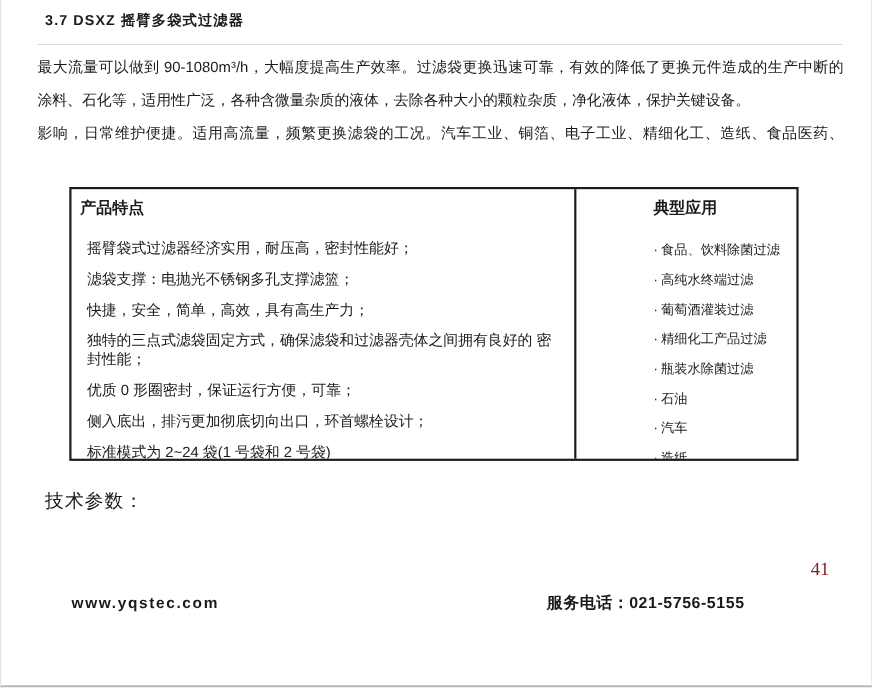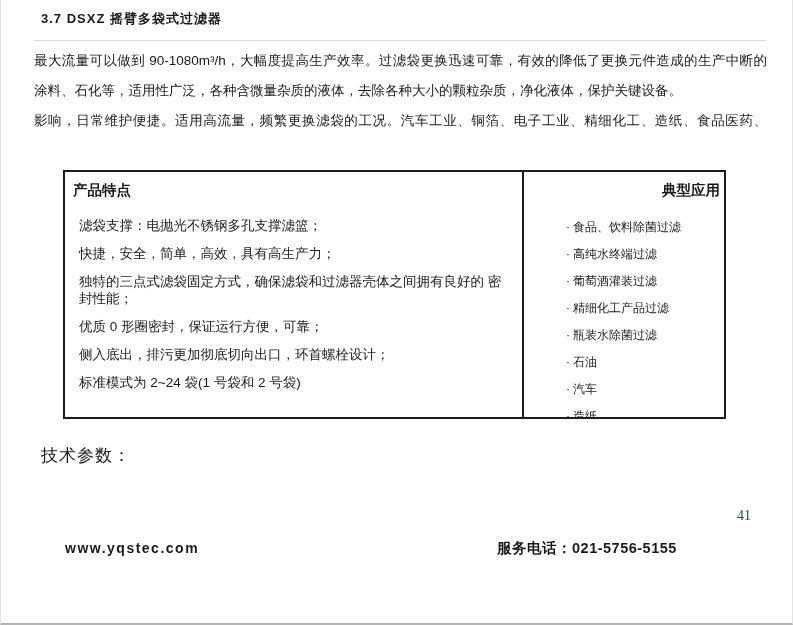--- a/index.html
+++ b/index.html
@@ -54,39 +54,40 @@
   .intro-line.last { text-align-last: left; }
   .spec-table {
     position: absolute;
     left: 62px;
     top: 170px;
     width: 663px;
     height: 249px;
     border: 2px solid #1c1c1c;
     display: flex;
     background: #fff;
+    gap: 28px;
   }
   .cell-left {
     width: 459px;
     border-right: 2px solid #1c1c1c;
     padding: 9px 14px 0 6px;
     overflow: hidden;
   }
   .cell-right {
     flex: 1;
     padding: 9px 4px 0 42px;
     overflow: hidden;
   }
   .col-header {
     font-size: 14.5px;
     font-weight: bold;
     line-height: 18px;
   }
   .cell-left .col-header { margin: 0 0 18px 2px; }
-  .cell-right .col-header { margin: 0 0 20px 0; text-align: right; }
+  .cell-right .col-header { margin: 0 0 20px 0; }
   .feat-item {
     font-size: 13.5px;
     line-height: 17px;
     margin-bottom: 11px;
     padding-left: 8px;
   }
   .app-item {
     font-size: 12px;
     line-height: 17px;
     margin-bottom: 10px;
@@ -103,22 +104,22 @@
     font-size: 17px;
     font-weight: normal;
     letter-spacing: 1px;
     text-align: center;
   }
   .page-number {
     position: absolute;
     left: 736px;
     top: 508px;
     font-family: "Liberation Serif", "DejaVu Serif", serif;
-    font-size: 14px;
-    color: #14532d;
+    font-size: 17px;
+    color: #7f1d1d;
   }
   .footer-website {
     position: absolute;
     left: 64px;
     top: 540px;
     font-size: 14px;
     font-weight: bold;
     letter-spacing: 1.5px;
   }
   .footer-phone {
@@ -140,20 +141,21 @@
 
   <div class="intro">
     <div class="intro-line">最大流量可以做到 90-1080m³/h，大幅度提高生产效率。过滤袋更换迅速可靠，有效的降低了更换元件造成的生产中断的</div>
     <div class="intro-line last">涂料、石化等，适用性广泛，各种含微量杂质的液体，去除各种大小的颗粒杂质，净化液体，保护关键设备。</div>
     <div class="intro-line">影响，日常维护便捷。适用高流量，频繁更换滤袋的工况。汽车工业、铜箔、电子工业、精细化工、造纸、食品医药、</div>
   </div>
 
   <div class="spec-table">
     <div class="cell-left">
       <div class="col-header">产品特点</div>
+      <div class="feat-item">摇臂袋式过滤器经济实用，耐压高，密封性能好；</div>
       <div class="feat-item">滤袋支撑：电抛光不锈钢多孔支撑滤篮；</div>
       <div class="feat-item">快捷，安全，简单，高效，具有高生产力；</div>
       <div class="feat-item">独特的三点式滤袋固定方式，确保滤袋和过滤器壳体之间拥有良好的 密封性能；</div>
       <div class="feat-item">优质 0 形圈密封，保证运行方便，可靠；</div>
       <div class="feat-item">侧入底出，排污更加彻底切向出口，环首螺栓设计；</div>
       <div class="feat-item">标准模式为 2~24 袋(1 号袋和 2 号袋)</div>
     </div>
     <div class="cell-right">
       <div class="col-header">典型应用</div>
       <div class="app-item"><span class="bullet">·</span><span>食品、饮料除菌过滤</span></div>

